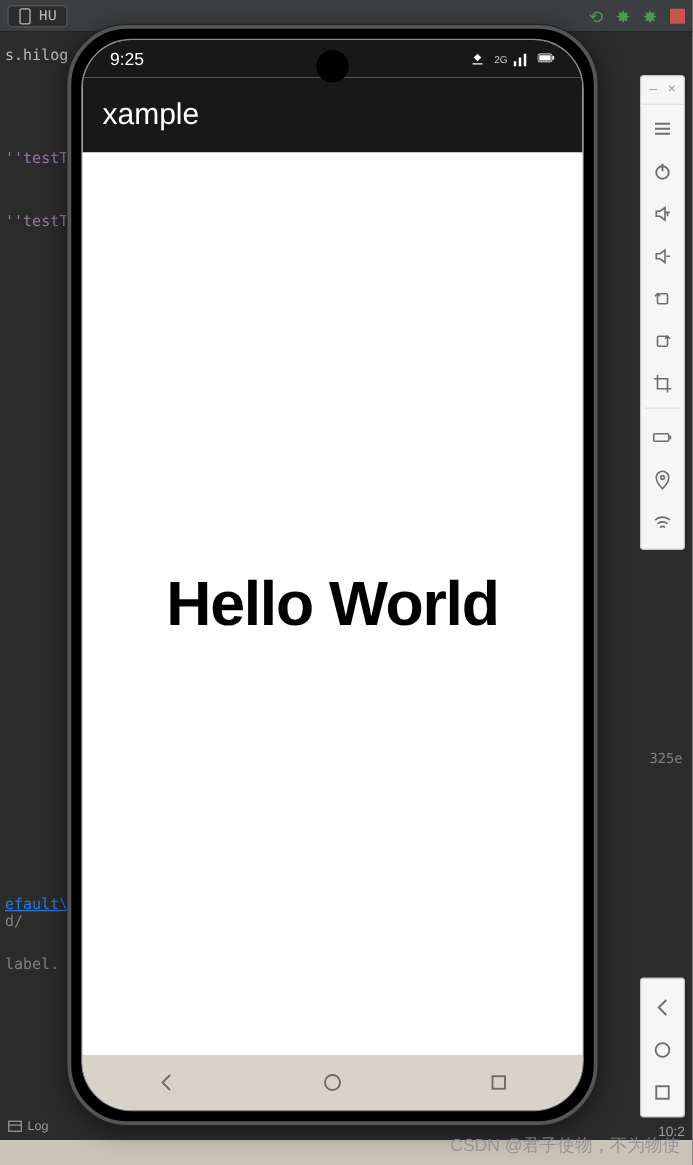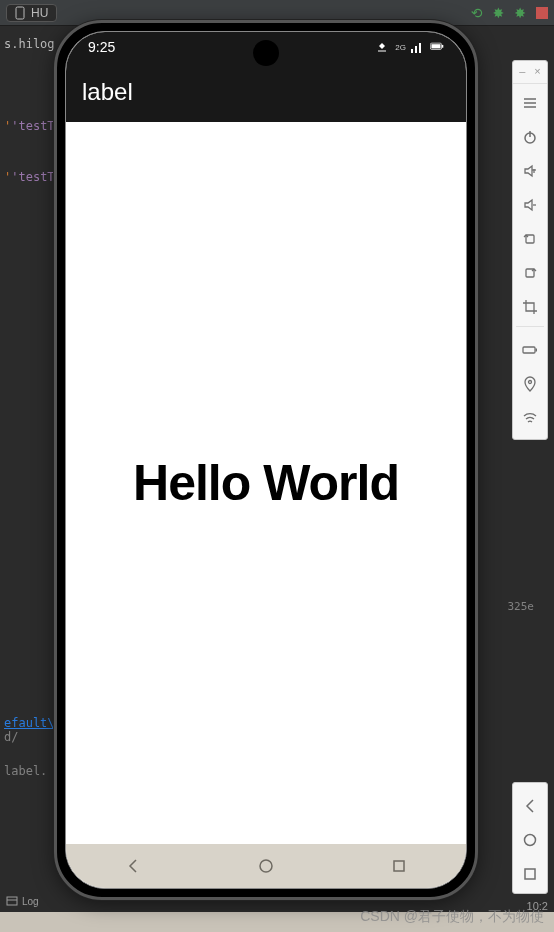--- a/index.html
+++ b/index.html
@@ -32,20 +32,21 @@
     .device-pill {
       display: flex;
       align-items: center;
       gap: 6px;
       background: #2b2b2b;
       border: 1px solid #555;
       border-radius: 4px;
       padding: 1px 8px;
       font-size: 12px;
       color: #bbb;
+      font-family: Liberation Mono, monospace;
     }
     .bug-icon {
       color: #499c54;
       font-size: 14px;
     }
     .stop-icon {
       width: 12px; height: 12px;
       background: #c75450;
     }
     .ide-top-right {
@@ -81,21 +82,21 @@
       color: #808080;
       font-family: monospace;
       font-size: 12px;
       padding: 4px;
       overflow: hidden;
     }
     .code-link { color: #287bde; text-decoration: underline; }
 
     .ide-right-edge {
       position: absolute;
-      right: 16px;
+      right: 4px;
       top: 600px;
       width: 60px;
       text-align: right;
       color: #808080;
       font-family: monospace;
       font-size: 11px;
       padding-right: 4px;
     }
 
     .ide-statusbar {
@@ -431,21 +432,21 @@
           </svg>
         <svg viewBox="0 0 20 12">
             <rect x="0.5" y="0.5" width="16" height="9" rx="2" fill="none" stroke="#fff" stroke-width="1"></rect>
             <rect x="17" y="3" width="2" height="4" fill="#fff"></rect>
             <rect x="2" y="2" width="13" height="6" fill="#fff"></rect>
           </svg>
       </div>
     </div>
 
     <div class="titlebar">
-      <span>label</span>
+      <span>xample</span>
     </div>
 
     <div class="app-content">
       <div class="hello">Hello World</div>
     </div>
 
     <div class="softkeys">
       <div class="sk">
           <svg viewBox="0 0 18 18">
             <path d="M12 3L6 9l6 6"></path>

